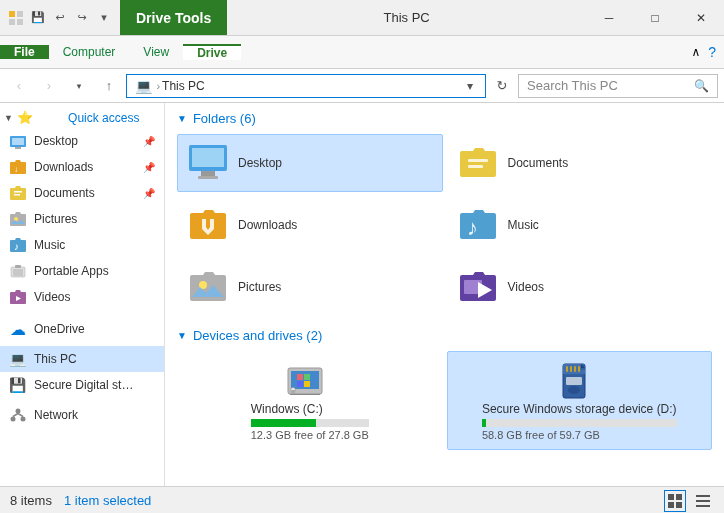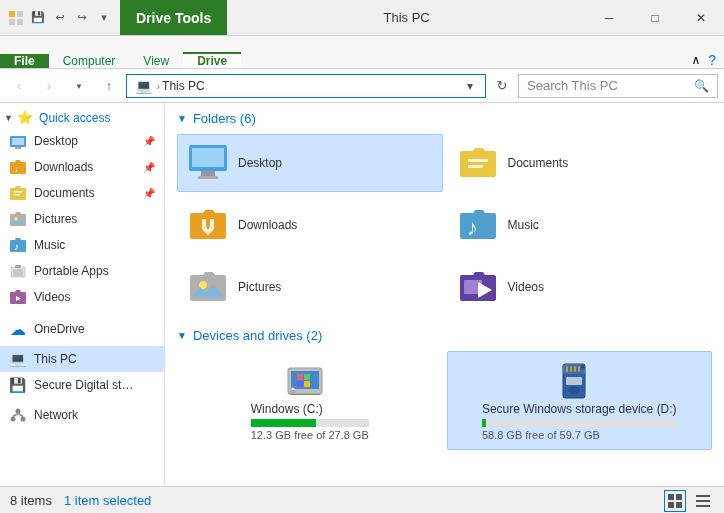--- a/index.html
+++ b/index.html
@@ -9,21 +9,21 @@
     .title-bar { background: #f0f0f0; display: flex; align-items: stretch; height: 36px; border-bottom: 1px solid #d0d0d0; }
     .title-bar-icons { display: flex; align-items: center; padding: 0 8px; gap: 6px; }
     .tb-icon { width: 16px; height: 16px; display: flex; align-items: center; justify-content: center; color: #555; font-size: 11px; cursor: pointer; }
     .drive-tools-tab { background: #2d7d27; color: white; padding: 0 16px; display: flex; align-items: center; font-size: 14px; font-weight: 600; cursor: pointer; }
     .title-center { flex: 1; display: flex; align-items: center; justify-content: center; font-size: 13px; color: #333; }
     .window-controls { display: flex; align-items: stretch; }
     .win-btn { width: 46px; display: flex; align-items: center; justify-content: center; cursor: pointer; font-size: 12px; color: #333; }
 
     
     .ribbon { background: #f7f7f7; border-bottom: 1px solid #d0d0d0; }
-    .ribbon-tabs { display: flex; align-items: flex-end; height: 32px; }
+    .ribbon-tabs { display: flex; align-items: center; height: 32px; }
     .ribbon-tab { padding: 0 14px; display: flex; align-items: center; font-size: 12px; cursor: pointer; color: #15803d; }
     .ribbon-tab.active { background: white; border-top: 2px solid #2d7d27; color: #2d7d27; font-weight: 600; }
     .ribbon-expand { margin-left: auto; display: flex; align-items: center; padding: 0 8px; }
 
     
     .address-bar { background: white; display: flex; align-items: center; height: 34px; padding: 0 6px; gap: 4px; border-bottom: 1px solid #d0d0d0; }
     .nav-btn { width: 26px; height: 24px; display: flex; align-items: center; justify-content: center; cursor: pointer; color: #555; font-size: 13px; border-radius: 2px; }
     .nav-btn.disabled { color: #ccc; cursor: default; }
     .address-input { flex: 1; height: 24px; border: 1px solid #c0c0c0; padding: 0 8px; font-size: 12px; display: flex; align-items: center; background: white; cursor: pointer; }
     .address-text { color: #333; font-size: 12px; }
@@ -149,21 +149,21 @@
   </div>
 </div>
 
 <div class="main">
 
   <div class="sidebar">
 
     <div class="sidebar-item" style="padding-left:4px;">
       <span style="font-size:9px;margin-right:4px;color:#555;">▼</span>
       <span style="font-size:13px;color:#0078d7;margin-right:6px;">⭐</span>
-      <span class="s-label" style="color:#0078d7;">Quick access</span>
+      <span class="s-label" style="color:#0078d7;margin-left:29px;">Quick access</span>
     </div>
 
     <div class="sidebar-item">
       <div class="s-icon">
         <svg width="18" height="16" viewBox="0 0 18 16">
             <rect x="1" y="3" width="16" height="11" rx="1" fill="#47a1e5"></rect>
             <rect x="3" y="5" width="12" height="7" fill="#b0d8f8"></rect>
             <rect x="6" y="14" width="6" height="2" fill="#aaa"></rect>
           </svg>
       </div>

